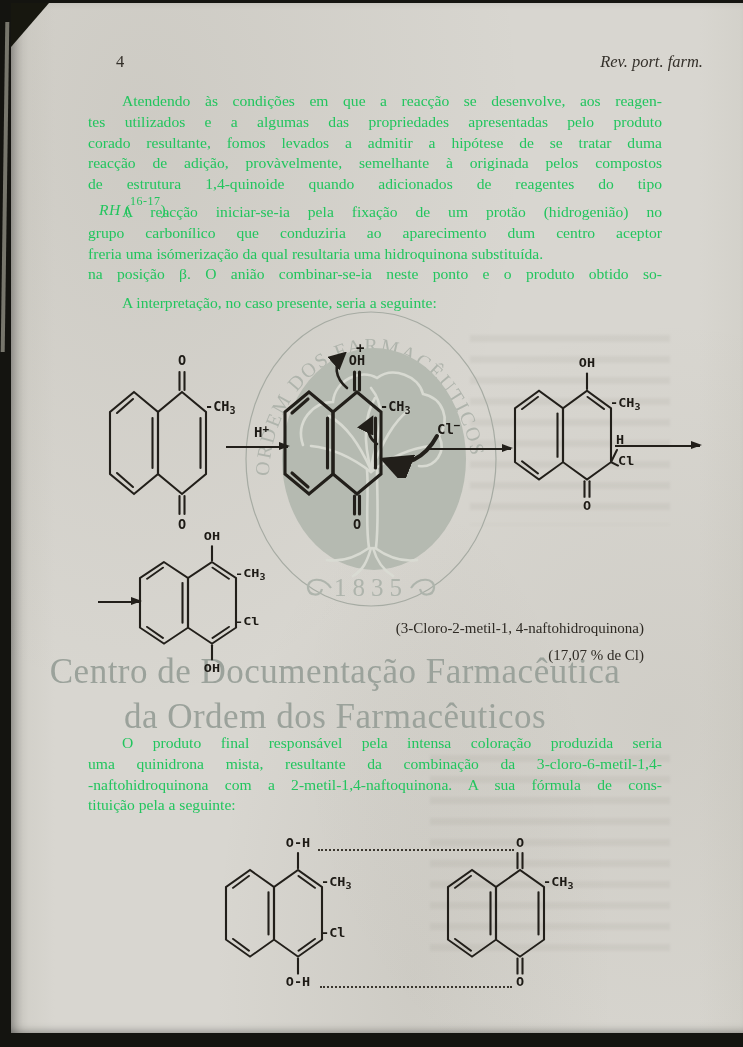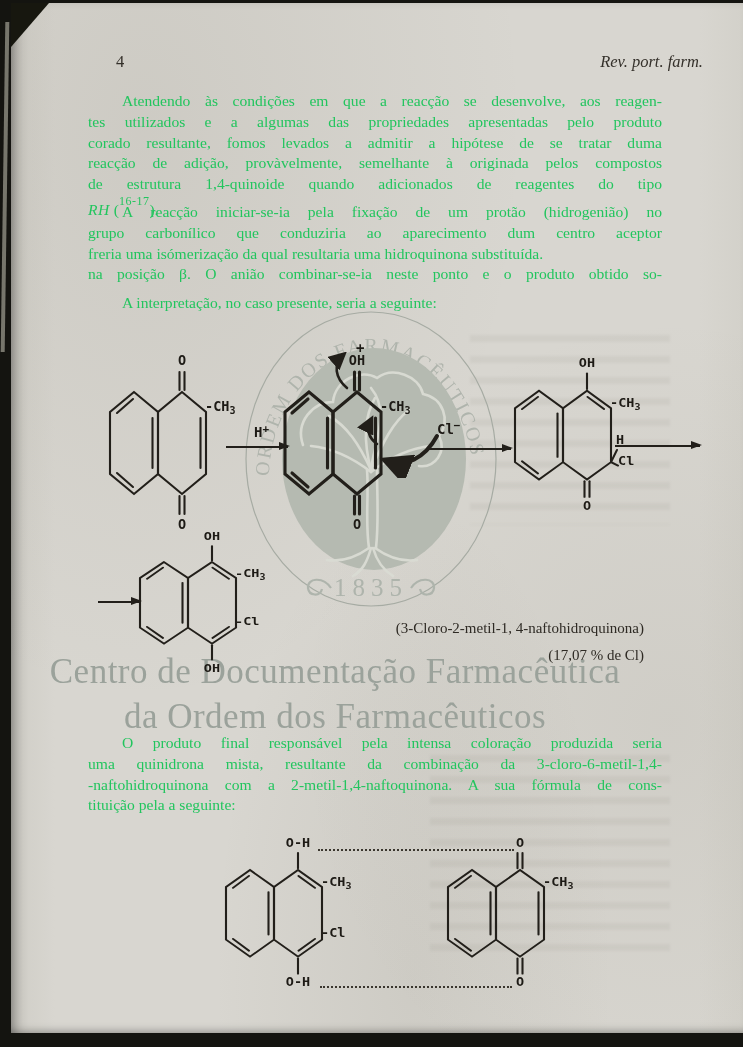--- a/index.html
+++ b/index.html
@@ -29,21 +29,21 @@
   .hdr{position:absolute;z-index:4;color:#34302a;font-size:16.5px;}
   .hdr.journal{font-style:italic;}
 
   
   .para{position:absolute;left:88px;width:574px;z-index:4;color:#22c55e;
     font-size:15.6px;line-height:20.8px;}
   .para .ln{text-align:justify;text-align-last:justify;}
   .para .ln.last{text-align-last:auto;}
   .para .ln.ind{text-indent:34px;}
   .para sup{font-size:12px;position:relative;top:-4px;letter-spacing:.5px;}
-  .para i{letter-spacing:.5px;}
+  .para i{letter-spacing:.5px;margin-left:11px;}
 
   
   .naph{position:absolute;width:150px;height:182px;z-index:5;}
   .naph svg{position:absolute;left:0;top:0;}
   .atom{position:absolute;font-family:"DejaVu Sans Mono",monospace;font-weight:bold;
     font-size:13.5px;color:#1d1a15;white-space:nowrap;}
   .atom sub{font-size:10px;vertical-align:-3px;}
   .at-top{left:75px;top:0;width:50px;text-align:center;}
   .at-bottom{left:75px;top:164px;width:50px;text-align:center;}
   .at-side{left:123px;top:46px;}

